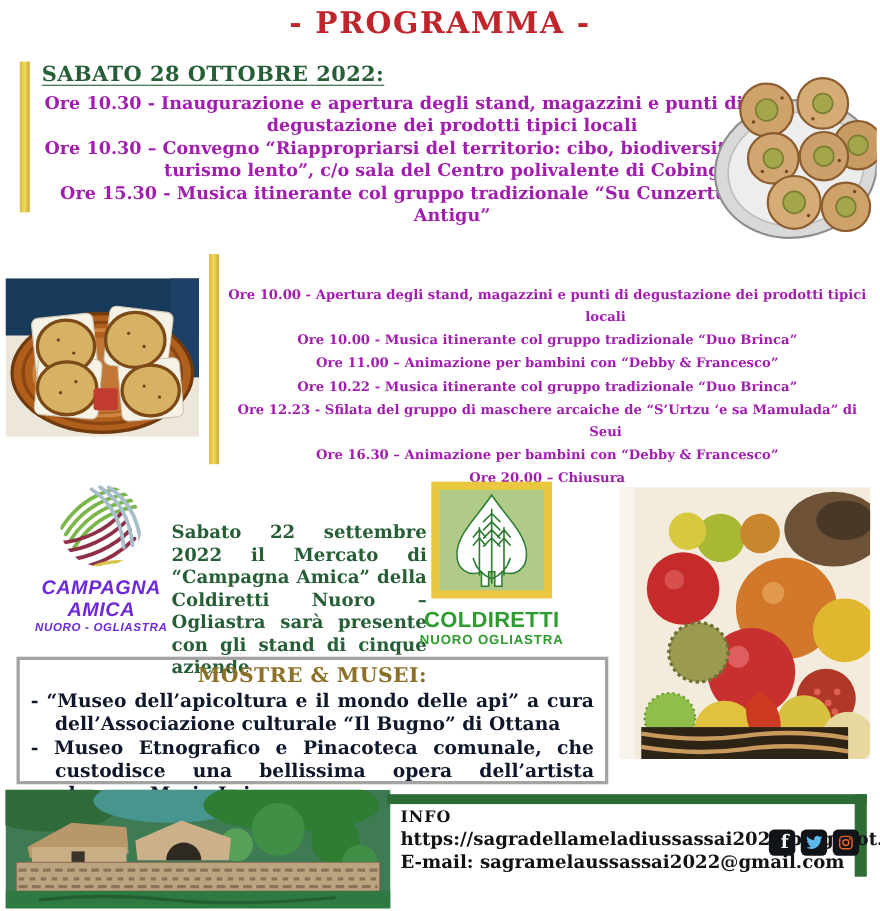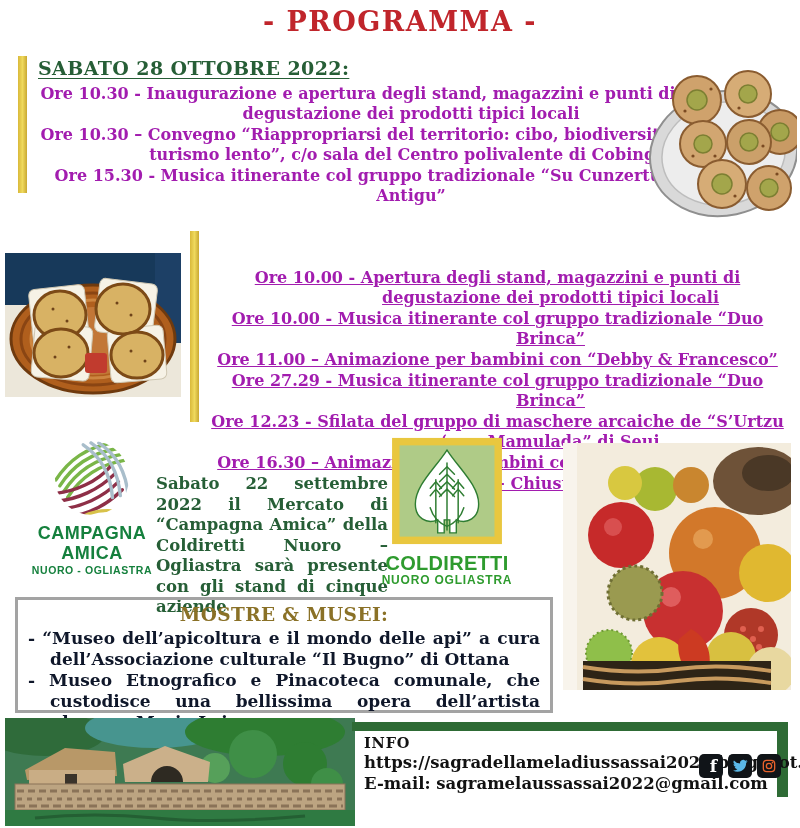--- a/index.html
+++ b/index.html
@@ -15,31 +15,31 @@
   .ybar{position:absolute;width:9px;background:linear-gradient(90deg,#d9b93a,#efd95c,#c9a832);}
   .ybar-sat{left:18px;top:56px;height:137px;}
   .ybar-sun{left:190px;top:231px;height:191px;}
   
   .day-heading{position:absolute;color:#265E36;font-size:19px;letter-spacing:.4px;
     text-decoration:underline;text-underline-offset:3px;}
   .sat-heading{left:38px;top:57px;}
   .sun-heading{left:248px;top:233px;font-size:18.5px;}
   .sched{position:absolute;color:#a21caf;text-align:center;}
   .sat-items{left:38px;top:84px;width:640px;font-size:16px;line-height:20px;}
-  .sun-items{left:205px;top:268px;width:585px;font-size:16px;line-height:20px;text-decoration:underline;}
+  .sun-items{left:205px;top:258px;width:585px;font-size:12px;line-height:20px;}
   .sched-item{padding-left:106px;text-indent:-106px;margin:0 0 1px 0;}
   
   .photo{position:absolute;}
   .pastries-photo{left:645px;top:56px;}
   .basket-photo{left:5px;top:253px;}
   .fruit-photo{left:563px;top:443px;}
   .landscape-photo{left:5px;top:718px;}
   
   .ca-logo{position:absolute;left:26px;top:437px;width:132px;text-align:center;
-    font-family:"Liberation Sans", sans-serif;color:#15803d;}
+    font-family:"Liberation Sans", sans-serif;color:#6d28d9;font-style:italic;}
   .ca-line1,.ca-line2{font-size:18px;font-weight:800;letter-spacing:.5px;line-height:20px;}
   .ca-line3{font-size:10.5px;font-weight:800;letter-spacing:.6px;line-height:14px;}
   
   .market-text{position:absolute;left:156px;top:474px;width:232px;color:#265E36;
     font-size:16.5px;line-height:20.5px;text-align:justify;}
   
   .coldiretti{position:absolute;left:380px;top:437px;width:134px;text-align:center;
     font-family:"Liberation Sans", sans-serif;color:#2E9B2E;}
   .cd-name{font-size:20px;font-weight:800;letter-spacing:.3px;line-height:22px;margin-top:3px;}
   .cd-sub{font-size:12px;font-weight:800;letter-spacing:.8px;line-height:13px;}
@@ -145,21 +145,21 @@
         <circle cx="50" cy="104" r="1.5"></circle>
           <circle cx="64" cy="94" r="1.5"></circle>
       </g>
     </svg>
   </div>
   <div class="ybar ybar-sun"></div>
   <div class="sched sun-items">
     <div class="sched-item">Ore 10.00 - Apertura degli stand, magazzini e punti di degustazione dei prodotti tipici locali</div>
     <div class="sched-item">Ore 10.00 - Musica itinerante col gruppo tradizionale “Duo Brinca”</div>
     <div class="sched-item">Ore 11.00 – Animazione per bambini con “Debby &amp; Francesco”</div>
-    <div class="sched-item">Ore 27.29 - Musica itinerante col gruppo tradizionale “Duo Brinca”</div>
+    <div class="sched-item">Ore 10.22 - Musica itinerante col gruppo tradizionale “Duo Brinca”</div>
     <div class="sched-item">Ore 12.23 - Sfilata del gruppo di maschere arcaiche de “S’Urtzu ‘e sa Mamulada” di Seui</div>
     <div class="sched-item">Ore 16.30 – Animazione per bambini con “Debby &amp; Francesco”</div>
     <div class="sched-item">Ore 20.00 – Chiusura</div>
   </div>
 
   <div class="ca-logo">
     <svg width="88" height="82" viewBox="0 0 90 84">
       <defs>
           <clipPath id="ballclip">
             <circle cx="45" cy="42" r="38"></circle>

